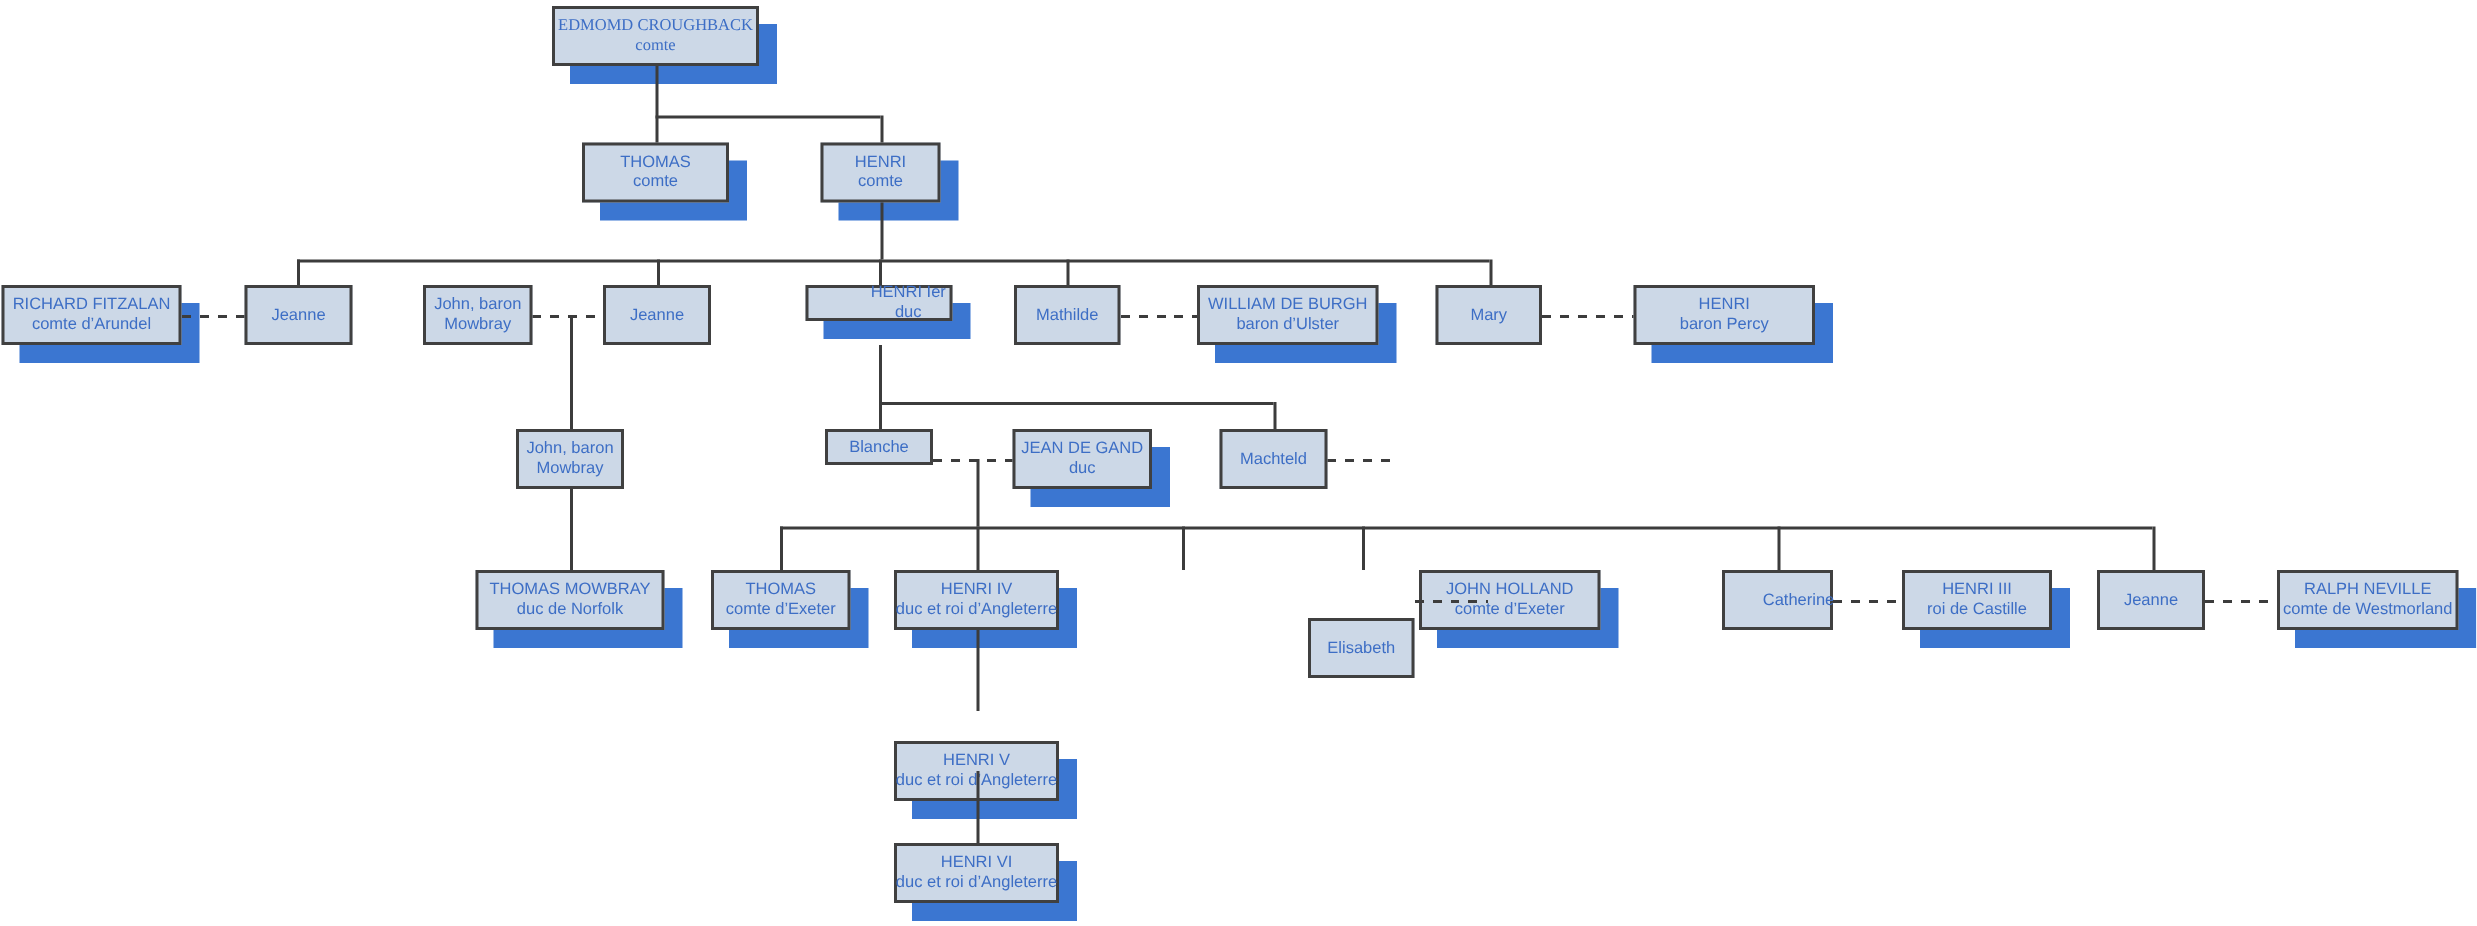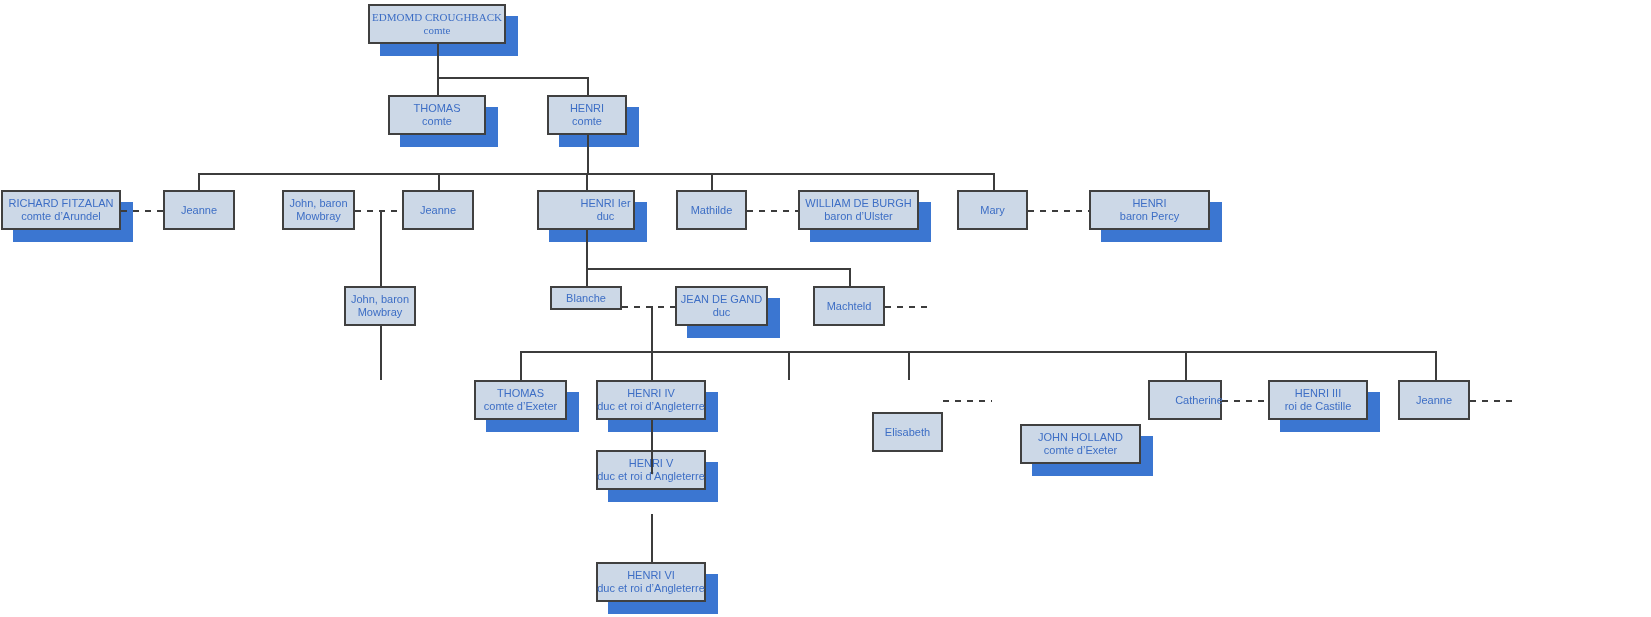--- a/index.html
+++ b/index.html
@@ -104,21 +104,21 @@
     <div class="node" style="left: 163px; top: 190px; width: 72px; height: 40px;">
       <div class="name">Jeanne</div>
     </div>
     <div class="node" style="left: 282px; top: 190px; width: 73px; height: 40px;">
       <div class="name">John, baron</div>
       <div class="title">Mowbray</div>
     </div>
     <div class="node" style="left: 402px; top: 190px; width: 72px; height: 40px;">
       <div class="name">Jeanne</div>
     </div>
-    <div class="node shadow" style="left: 537px; top: 190px; width: 98px; height: 40px; padding-left: 39px;">
+    <div class="node shadow" style="left: 537px; top: 190px; width: 98px; height: 24px; padding-left: 39px;">
       <div class="name">HENRI Ier</div>
       <div class="title">duc</div>
     </div>
     <div class="node" style="left: 676px; top: 190px; width: 71px; height: 40px;">
       <div class="name">Mathilde</div>
     </div>
     <div class="node shadow" style="left: 798px; top: 190px; width: 121px; height: 40px;">
       <div class="name">WILLIAM DE BURGH</div>
       <div class="title">baron d’Ulster</div>
     </div>
@@ -136,46 +136,54 @@
     <div class="node" style="left: 550px; top: 286px; width: 72px; height: 24px;">
       <div class="name">Blanche</div>
     </div>
     <div class="node shadow" style="left: 675px; top: 286px; width: 93px; height: 40px;">
       <div class="name">JEAN DE GAND</div>
       <div class="title">duc</div>
     </div>
     <div class="node" style="left: 813px; top: 286px; width: 72px; height: 40px;">
       <div class="name">Machteld</div>
     </div>
+    <div class="node shadow" style="left: 317px; top: 380px; width: 126px; height: 40px;">
+      <div class="name">THOMAS MOWBRAY</div>
+      <div class="title">duc de Norfolk</div>
+    </div>
     <div class="node shadow" style="left: 474px; top: 380px; width: 93px; height: 40px;">
       <div class="name">THOMAS</div>
       <div class="title">comte d’Exeter</div>
     </div>
     <div class="node shadow" style="left: 596px; top: 380px; width: 110px; height: 40px;">
       <div class="name">HENRI IV</div>
       <div class="title">duc et roi d’Angleterre</div>
     </div>
     <div class="node" style="left: 872px; top: 380px; width: 71px; height: 40px; margin-top: 32px;">
       <div class="name">Elisabeth</div>
     </div>
-    <div class="node shadow" style="left: 1020px; top: 380px; width: 121px; height: 40px; margin-top: 44px;">
+    <div class="node shadow" style="left: 946px; top: 380px; width: 121px; height: 40px;">
       <div class="name">JOHN HOLLAND</div>
       <div class="title">comte d’Exeter</div>
     </div>
     <div class="node" style="left: 1148px; top: 380px; width: 74px; height: 40px; padding-left: 28px;">
       <div class="name">Catherine</div>
     </div>
     <div class="node shadow" style="left: 1268px; top: 380px; width: 100px; height: 40px;">
       <div class="name">HENRI III</div>
       <div class="title">roi de Castille</div>
     </div>
     <div class="node" style="left: 1398px; top: 380px; width: 72px; height: 40px;">
       <div class="name">Jeanne</div>
     </div>
-    <div class="node shadow" style="left: 596px; top: 450px; width: 110px; height: 40px;">
+    <div class="node shadow" style="left: 1518px; top: 380px; width: 121px; height: 40px;">
+      <div class="name">RALPH NEVILLE</div>
+      <div class="title">comte de Westmorland</div>
+    </div>
+    <div class="node shadow" style="left: 596px; top: 494px; width: 110px; height: 40px;">
       <div class="name">HENRI V</div>
       <div class="title">duc et roi d’Angleterre</div>
     </div>
     <div class="node shadow" style="left: 596px; top: 562px; width: 110px; height: 40px;">
       <div class="name">HENRI VI</div>
       <div class="title">duc et roi d’Angleterre</div>
     </div>
   </div>
 
 </body></html>

